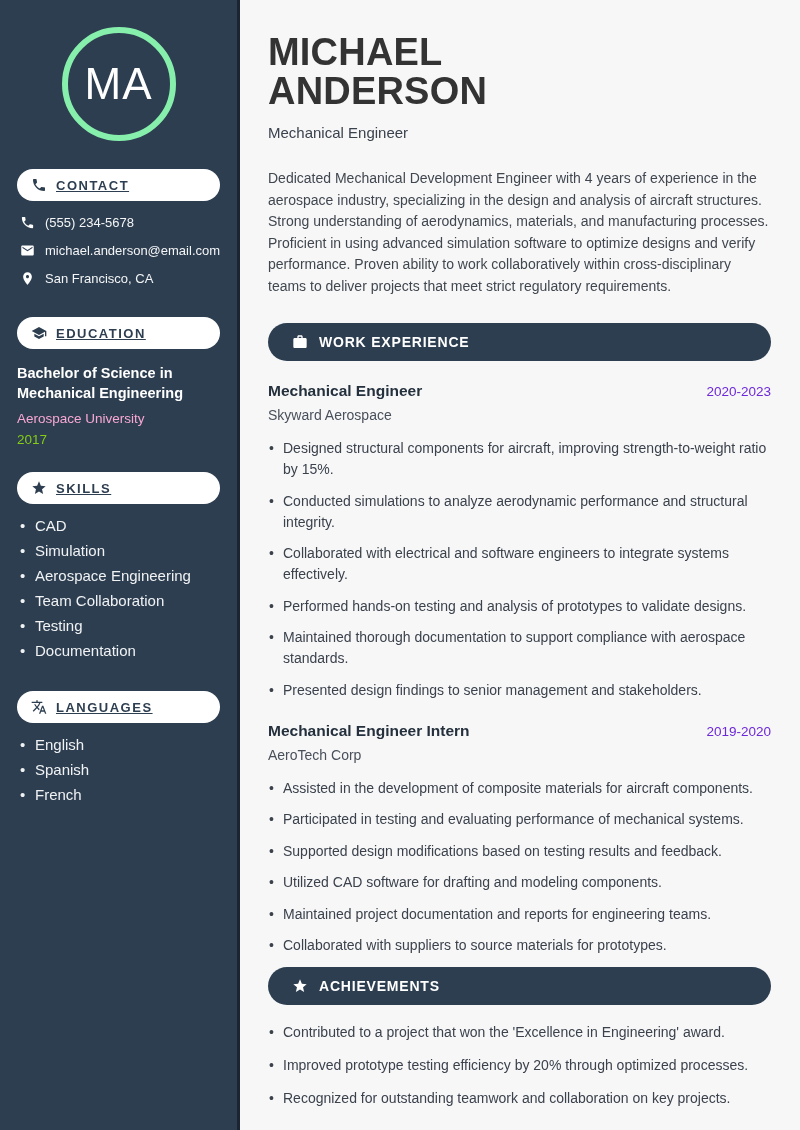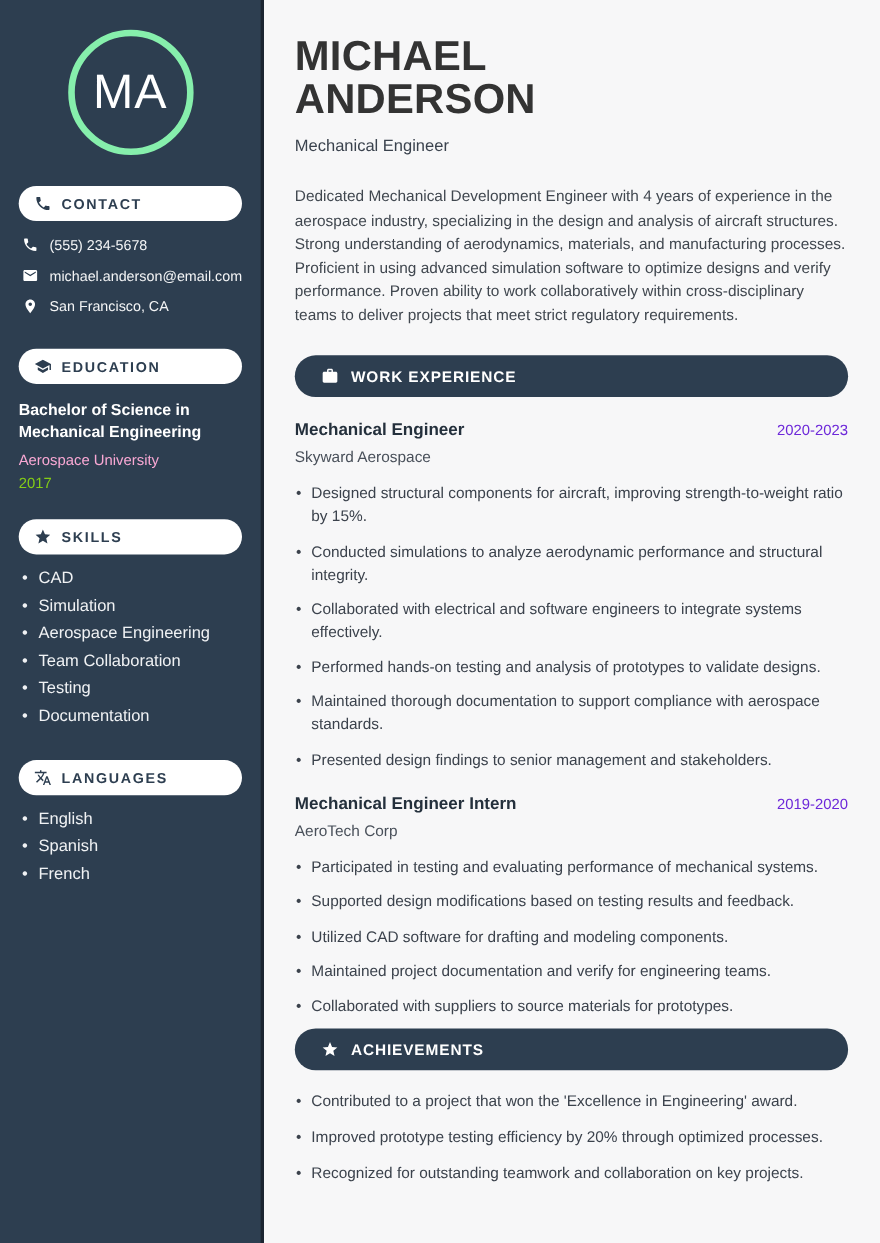--- a/index.html
+++ b/index.html
@@ -41,20 +41,21 @@
     height: 32px;
     background: #ffffff;
     border-radius: 16px;
     display: flex; align-items: center;
     padding: 0 14px;
     gap: 9px;
     color: #2d3e50;
     font-size: 13px;
     font-weight: 700;
     letter-spacing: 1.5px;
+    text-decoration: underline;
   }
   .side-pill svg { width: 16px; height: 16px; fill: #2d3e50; flex-shrink: 0; }
   .pill-contact   { margin-top: 28px; }
   .pill-education { margin-top: 31px; }
   .pill-skills    { margin-top: 25px; }
   .pill-languages { margin-top: 24px; }
 
   .contact-rows { margin: 14px 16px 0 20px; }
   .contact-row {
     display: flex; align-items: flex-end;
@@ -274,24 +275,25 @@
       </ul>
     </section>
 
     <section class="job">
       <div class="job-head">
         <span class="job-title">Mechanical Engineer Intern</span>
         <span class="job-dates">2019-2020</span>
       </div>
       <div class="job-company">AeroTech Corp</div>
       <ul class="bullets">
+        <li>Assisted in the development of composite materials for aircraft components.</li>
         <li>Participated in testing and evaluating performance of mechanical systems.</li>
         <li>Supported design modifications based on testing results and feedback.</li>
         <li>Utilized CAD software for drafting and modeling components.</li>
-        <li>Maintained project documentation and verify for engineering teams.</li>
+        <li>Maintained project documentation and reports for engineering teams.</li>
         <li>Collaborated with suppliers to source materials for prototypes.</li>
       </ul>
     </section>
 
     <div class="banner banner-achievements">
       <svg viewBox="0 0 24 24">
           <path d="M12 17.27L18.18 21l-1.64-7.03L22 9.24l-7.19-.61L12 2 9.19 8.63 2 9.24l5.46 4.73L5.82 21z"></path>
         </svg>
       <span>ACHIEVEMENTS</span>
     </div>

